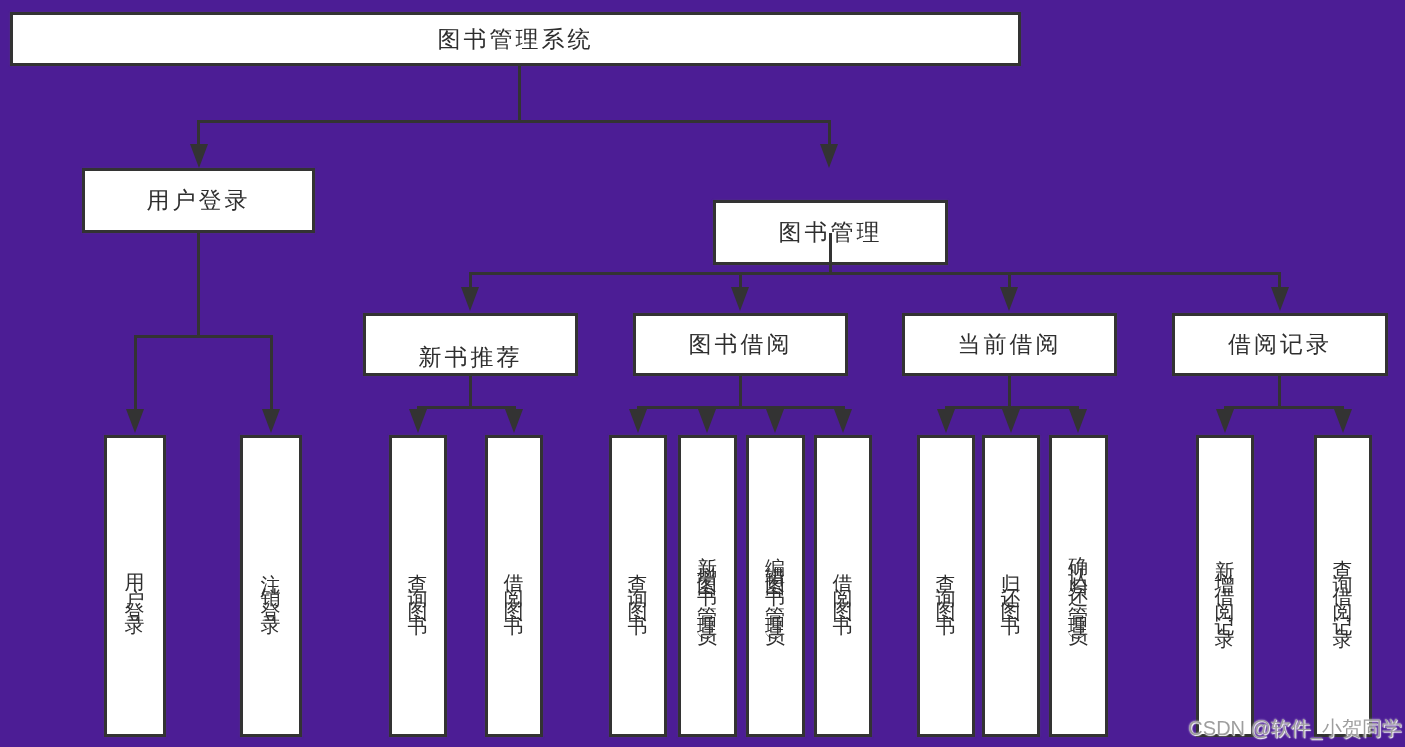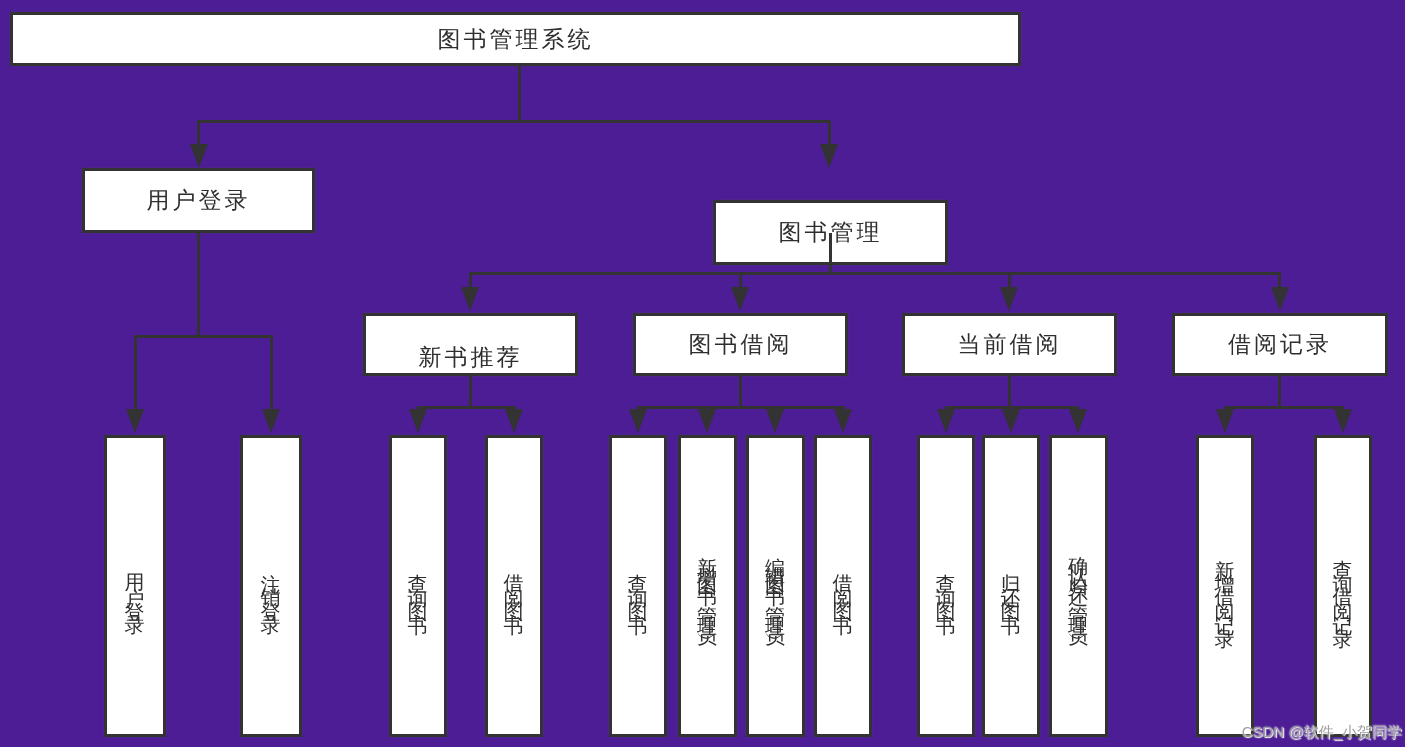--- a/index.html
+++ b/index.html
@@ -19,21 +19,21 @@
   }
   .leaf .vlbl.long{letter-spacing:10px;}
   .v{position:absolute;width:3px;background:#333333;}
   .h{position:absolute;height:3px;background:#333333;}
   .arrow{
     position:absolute;width:0;height:0;
     border-left:9px solid transparent;border-right:9px solid transparent;
     border-top:24px solid #333333;
   }
   .watermark{
-    position:absolute;right:12px;bottom:5px;font-size:15px;color:#9e9e9e;
+    position:absolute;right:12px;bottom:5px;font-size:20px;color:#9e9e9e;
     text-shadow:0 0 2px #ffffff,1px 1px 1px #ffffff;white-space:nowrap;
   }
 </style>
 </head>
 <body>
 
 <div class="canvas">
 
   <div class="box" style="left:10px;top:12px;width:1011px;height:54px;">
     <span class="lbl">图书管理系统</span>

